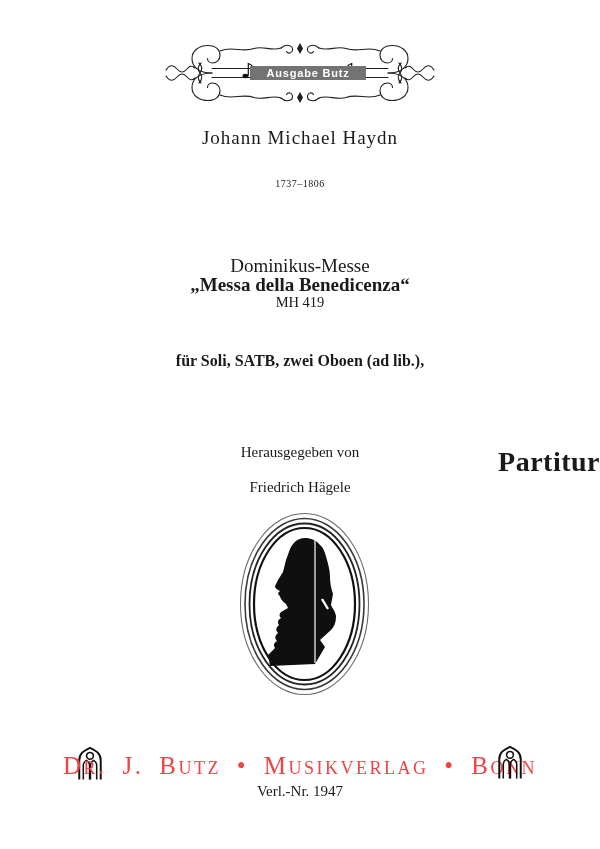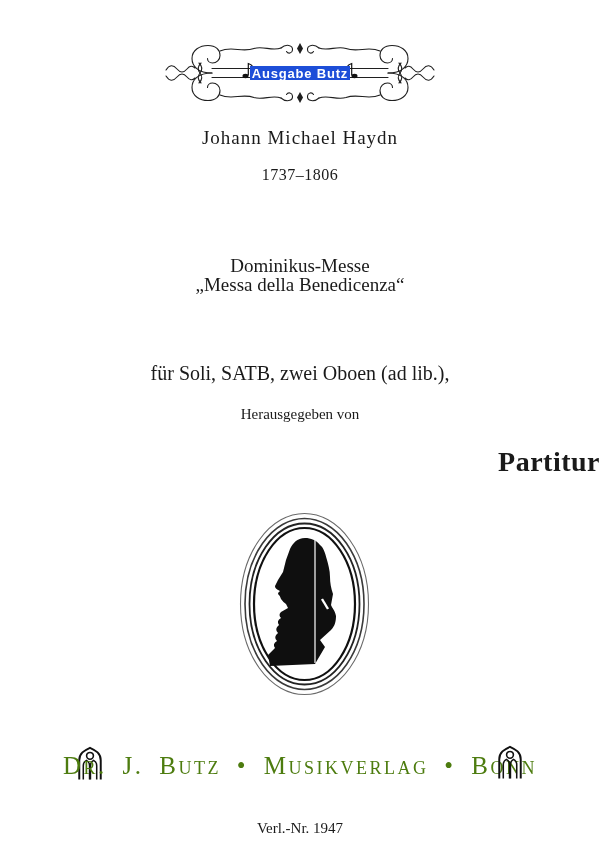--- a/index.html
+++ b/index.html
@@ -11,50 +11,50 @@
     font-family:"Liberation Serif","DejaVu Serif",serif;
     color:#1a1a1a;
     overflow:hidden;
   }
   .centered{position:absolute;left:0;right:0;text-align:center;white-space:pre-line;}
 
   
   .banner{position:absolute;left:160px;top:40px;width:280px;height:66px;}
   .banner svg{position:absolute;left:0;top:0;}
   .banner-label{
-    position:absolute;left:90px;top:26px;width:100px;height:14px;
-    background:#1d4ed8;color:#fff;
+    position:absolute;left:90px;top:26px;width:116px;height:14px;
+    background:#737373;color:#fff;
     font-family:"Liberation Sans","DejaVu Sans",sans-serif;
-    font-size:13px;font-weight:bold;letter-spacing:0.8px;
+    font-size:11px;font-weight:bold;letter-spacing:0.8px;
     display:flex;align-items:center;justify-content:center;
     line-height:1;
   }
 
   .composer{top:127px;font-size:19px;letter-spacing:1px;}
-  .dates{top:166px;font-size:16px;letter-spacing:0.5px;}
+  .dates{top:178px;font-size:10px;letter-spacing:0.5px;}
   .main-title{top:197px;font-size:42px;letter-spacing:0.5px;}
   .subtitle1{top:255px;font-size:19px;}
-  .subtitle2{top:274px;font-size:19px;}
+  .subtitle2{top:274px;font-size:19px;font-weight:bold;}
   .catalog{top:294px;font-size:14.5px;}
-  .scoring{top:349px;font-size:20px;line-height:16px;}
-  .editor{top:388px;font-size:15px;line-height:17.5px;}
+  .scoring{top:337px;font-size:16px;line-height:16px;font-weight:bold;}
+  .editor{top:426px;font-size:15px;line-height:17.5px;}
   .partitur{top:446px;font-size:28px;font-weight:bold;letter-spacing:0.5px;text-align:right;}
 
   .portrait{position:absolute;left:236px;top:509px;width:137px;height:190px;}
 
   .footer-logo{position:absolute;width:28px;height:34px;}
   .footer-logo.left{left:76px;top:746px;}
   .footer-logo.right{left:496px;top:745px;}
   .publisher{
     top:752px;font-size:25px;
     font-variant:small-caps;
     letter-spacing:2.5px;word-spacing:7px;
-    color:#4d7c0f;
+    color:#ef4444;
   }
-  .verlag-nr{top:820px;font-size:15px;}
+  .verlag-nr{top:783px;font-size:15px;}
 </style>
 </head>
 <body>
 
 <div class="page">
 
   <div class="banner">
     <svg width="280" height="66" viewBox="0 0 280 66" aria-hidden="true">
       <g id="bq" fill="none" stroke="#1f1f1f" stroke-width="1.1" stroke-linecap="round">
 
@@ -85,27 +85,29 @@
     <div class="banner-label">
       <span>Ausgabe Butz</span>
     </div>
   </div>
 
   <div class="centered composer">Johann Michael Haydn</div>
   <div class="centered dates">1737–1806</div>
 
   <div class="centered subtitle1">Dominikus-Messe</div>
   <div class="centered subtitle2">„Messa della Benedicenza“</div>
+  <div class="centered catalog">MH 419</div>
 
   <div class="centered scoring">
     <div>für Soli, SATB, zwei Oboen (ad lib.),</div>
   </div>
 
   <div class="centered editor">
     <div>Herausgegeben von</div>
+    <div>Friedrich Hägele</div>
   </div>
 
   <div class="centered partitur">Partitur</div>
 
   <svg class="portrait" viewBox="0 0 137 190" aria-hidden="true">
     <ellipse cx="68.5" cy="95" rx="64" ry="90.5" fill="none" stroke="#6a6a6a" stroke-width="1.1"></ellipse>
     <ellipse cx="68.5" cy="95" rx="59.5" ry="85.5" fill="none" stroke="#3a3a3a" stroke-width="1.6"></ellipse>
     <ellipse cx="68.5" cy="95" rx="55" ry="80.5" fill="none" stroke="#222222" stroke-width="1.8"></ellipse>
     <ellipse cx="68.5" cy="95" rx="50.5" ry="76" fill="none" stroke="#101010" stroke-width="2.2"></ellipse>
     <path fill="#0f0f0f" d="

